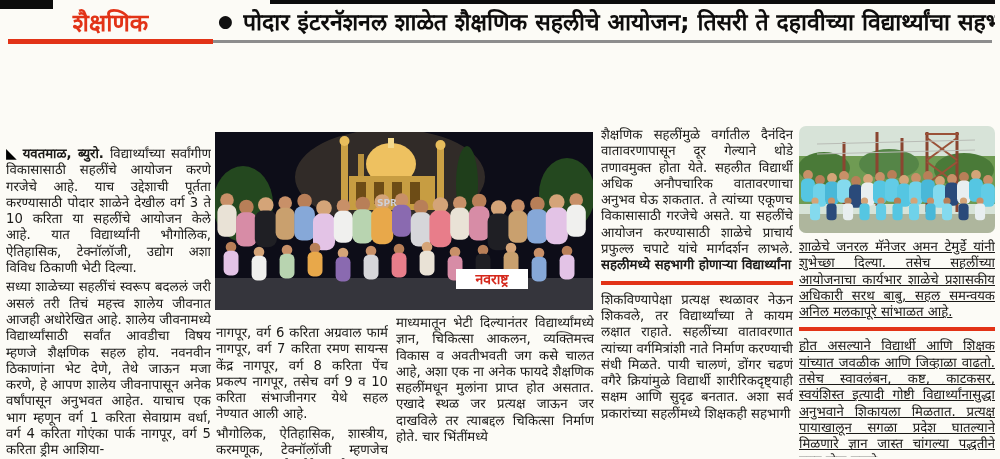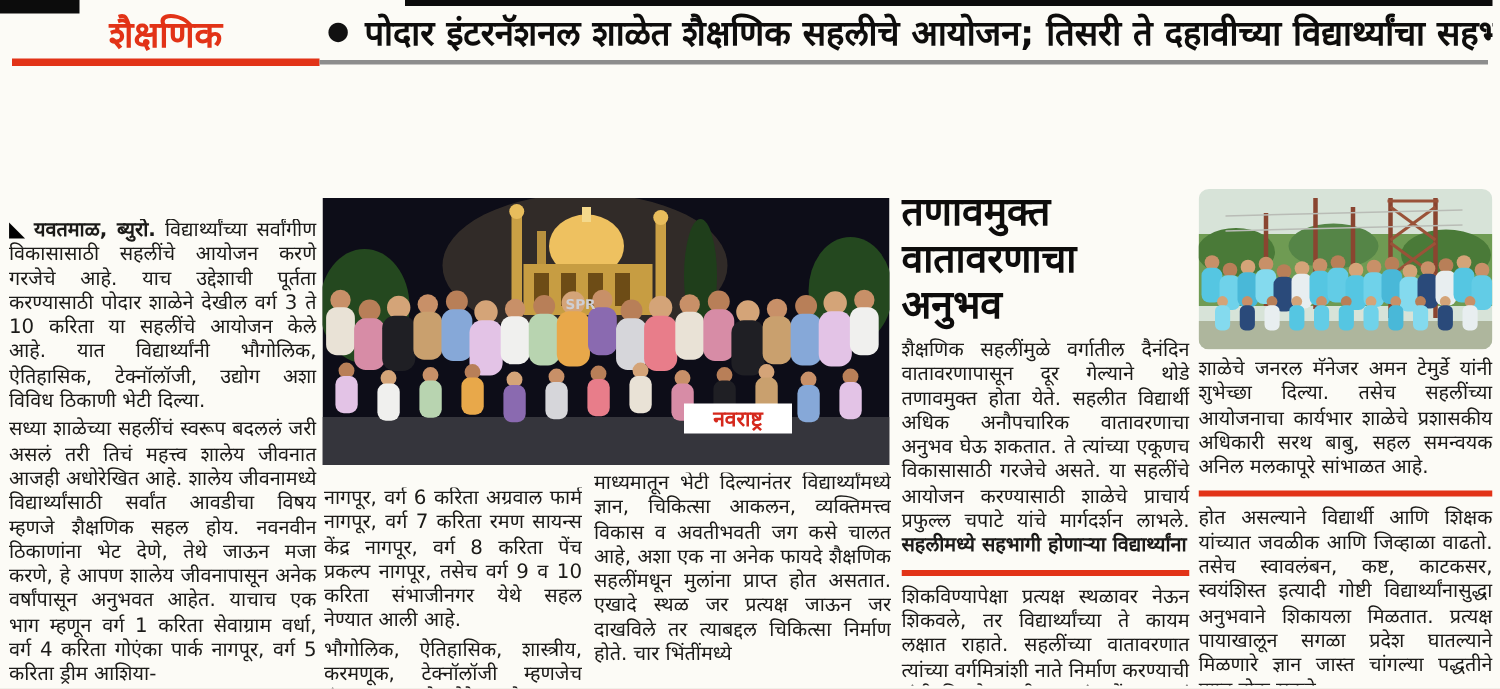--- a/index.html
+++ b/index.html
@@ -22,21 +22,21 @@
     font-size:50px;line-height:68px;font-weight:bold;letter-spacing:-1px;
     color:#0b0a09;white-space:nowrap;overflow:hidden;}
   
   .bodytext{font-size:13.2px;line-height:16.3px;text-align:justify;overflow:hidden;color:#1b1a18;}
   .bodytext p{margin:0 0 3px 0;}
   .dateline-tri{font-size:14px;line-height:14px;margin-right:4px;color:#000;}
   .col1{left:6px;top:123px;width:205px;height:333px;margin-top:23px;}
   .col2a{left:216px;top:325px;width:172px;height:142px;}
   .col2b{left:396px;top:315px;width:198px;height:142px;}
   .col3{left:601px;top:127px;width:192px;height:330px;}
-  .col4{left:799px;top:126px;width:196px;height:331px;}
+  .col4{left:799px;top:126px;width:196px;height:331px;text-decoration:underline;}
   .subhead{font-size:26px;line-height:31px;font-weight:bold;color:#0d0c0b;margin:0 0 6px 0;}
   .redline{height:4px;background:#e23317;margin:7px 0 7px 0;}
   
   .photo-night{left:215px;top:132px;width:378px;height:178px;text-decoration:underline;}
   .photo-day{left:799px;top:126px;width:196px;height:107px;border-radius:7px;overflow:hidden;}
   .photo-night svg,.photo-day svg{display:block;width:100%;height:100%;}
 </style>
 </head>
 <body>
 
@@ -163,21 +163,20 @@
 
   <div class="abs bodytext col2a">
     <p>नागपूर, वर्ग 6 करिता अग्रवाल फार्म नागपूर, वर्ग 7 करिता रमण सायन्स केंद्र नागपूर, वर्ग 8 करिता पेंच प्रकल्प नागपूर, तसेच वर्ग 9 व 10 करिता संभाजीनगर येथे सहल नेण्यात आली आहे.</p>
     <p>भौगोलिक, ऐतिहासिक, शास्त्रीय, करमणूक, टेक्नॉलॉजी म्हणजेच तंत्रज्ञान व मोठमोठे उद्योग अशा ठिकाणी सहलीच्या</p>
   </div>
   <div class="abs bodytext col2b">
     <p>माध्यमातून भेटी दिल्यानंतर विद्यार्थ्यांमध्ये ज्ञान, चिकित्सा आकलन, व्यक्तिमत्त्व विकास व अवतीभवती जग कसे चालत आहे, अशा एक ना अनेक फायदे शैक्षणिक सहलींमधून मुलांना प्राप्त होत असतात. एखादे स्थळ जर प्रत्यक्ष जाऊन जर दाखविले तर त्याबद्दल चिकित्सा निर्माण होते. चार भिंतींमध्ये</p>
   </div>
 
   <div class="abs bodytext col3">
-    <h2 class="subhead">तणावमुक्त वातावरणाचा अनुभव</h2>
     <p><span>शैक्षणिक सहलींमुळे वर्गातील दैनंदिन वातावरणापासून दूर गेल्याने थोडे तणावमुक्त होता येते. सहलीत विद्यार्थी अधिक अनौपचारिक वातावरणाचा अनुभव घेऊ शकतात. ते त्यांच्या एकूणच विकासासाठी गरजेचे असते. या सहलींचे आयोजन करण्यासाठी शाळेचे प्राचार्य प्रफुल्ल चपाटे यांचे मार्गदर्शन लाभले.</span> <b>सहलीमध्ये सहभागी होणाऱ्या विद्यार्थ्यांना</b></p>
     <div class="redline"></div>
     <p>शिकविण्यापेक्षा प्रत्यक्ष स्थळावर नेऊन शिकवले, तर विद्यार्थ्यांच्या ते कायम लक्षात राहाते. सहलींच्या वातावरणात त्यांच्या वर्गमित्रांशी नाते निर्माण करण्याची संधी मिळते. पायी चालणं, डोंगर चढणं वगैरे क्रियांमुळे विद्यार्थी शारीरिकदृष्ट्याही सक्षम आणि सुदृढ बनतात. अशा सर्व प्रकारांच्या सहलींमध्ये शिक्षकही सहभागी</p>
   </div>
 
   <div class="abs photo-day">
     <svg viewBox="0 0 196 107" preserveAspectRatio="none">
       <rect x="0" y="0" width="196" height="107" fill="#d7e3d8"></rect>
       <rect x="0" y="30" width="196" height="48" fill="#6f9b53"></rect>
       <ellipse cx="25" cy="42" rx="26" ry="16" fill="#4a7a38"></ellipse>

